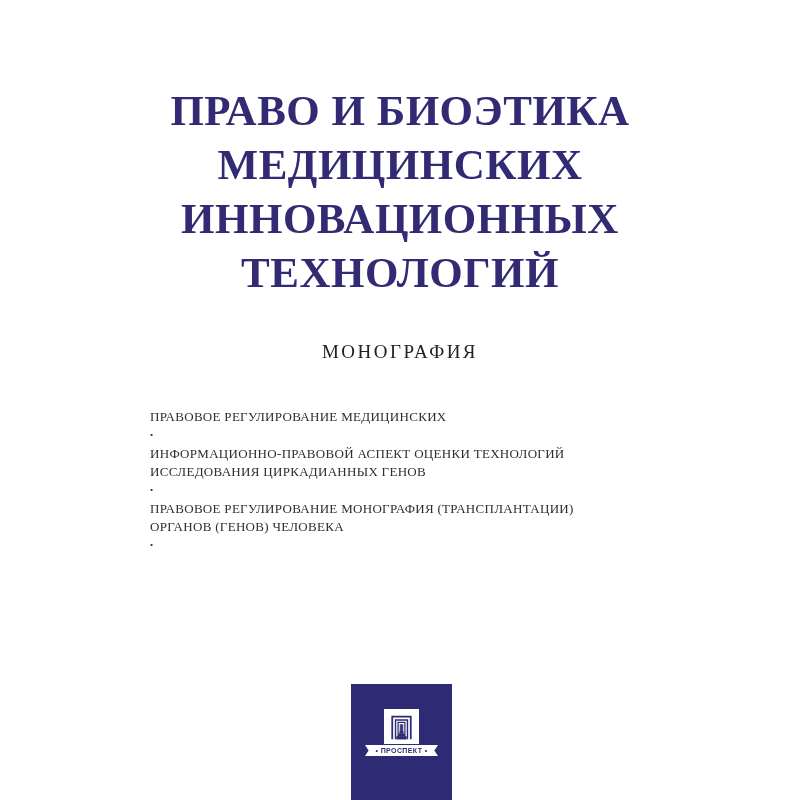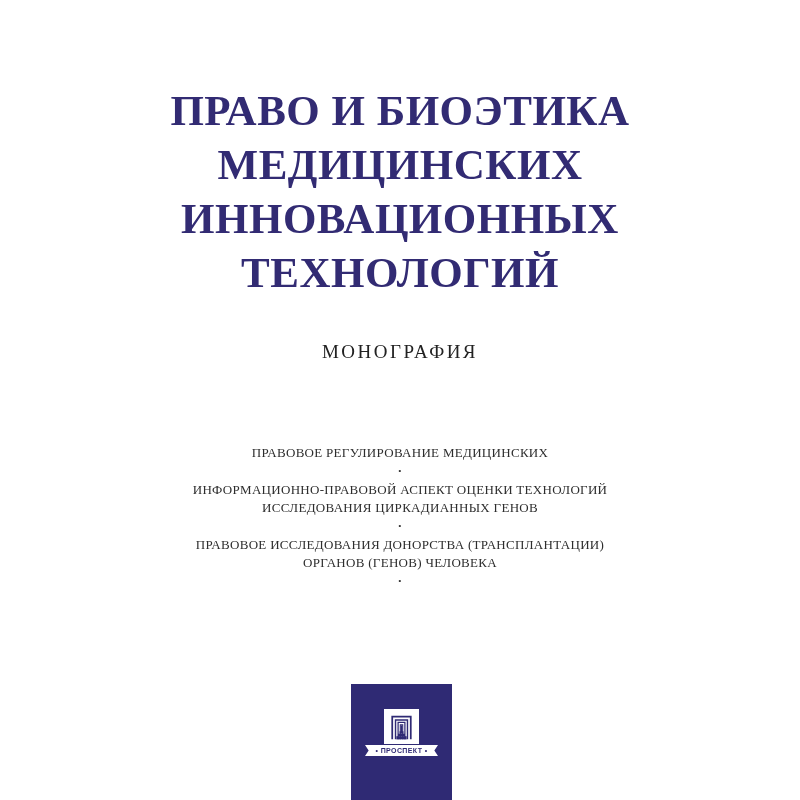--- a/index.html
+++ b/index.html
@@ -37,26 +37,25 @@
     font-size: 19px;
     line-height: 26px;
     letter-spacing: 2.5px;
     font-weight: normal;
   }
   .topics {
     position: absolute;
     top: 408px;
     left: 150px;
     width: 500px;
-    text-align: center;
+    text-align: left;
     color: #2d2d2d;
     font-size: 13px;
     line-height: 18px;
     letter-spacing: 0.3px;
-    margin-top: 36px;
   }
   .topic-sep {
     height: 19px;
     line-height: 19px;
     font-size: 9px;
     color: #2d2d2d;
   }
   .publisher-block {
     position: absolute;
     left: 351px;
@@ -113,21 +112,21 @@
     <div class="topic">
       <div>ПРАВОВОЕ РЕГУЛИРОВАНИЕ МЕДИЦИНСКИХ</div>
     </div>
     <div class="topic-sep">•</div>
     <div class="topic">
       <div>ИНФОРМАЦИОННО-ПРАВОВОЙ АСПЕКТ ОЦЕНКИ ТЕХНОЛОГИЙ</div>
       <div>ИССЛЕДОВАНИЯ ЦИРКАДИАННЫХ ГЕНОВ</div>
     </div>
     <div class="topic-sep">•</div>
     <div class="topic">
-      <div>ПРАВОВОЕ ИССЛЕДОВАНИЯ ДОНОРСТВА (ТРАНСПЛАНТАЦИИ)</div>
+      <div>ПРАВОВОЕ РЕГУЛИРОВАНИЕ МОНОГРАФИЯ (ТРАНСПЛАНТАЦИИ)</div>
       <div>ОРГАНОВ (ГЕНОВ) ЧЕЛОВЕКА</div>
     </div>
     <div class="topic-sep">•</div>
   </div>
 
   <div class="publisher-block">
     <svg class="logo-square" viewBox="0 0 34 34" xmlns="http://www.w3.org/2000/svg">
       <rect x="0" y="0" width="34" height="34" fill="#ffffff"></rect>
       <g fill="none" stroke="#2f2a74">
         <path d="M8,29.5 V7.5 H26 V29.5" stroke-width="1.7"></path>

